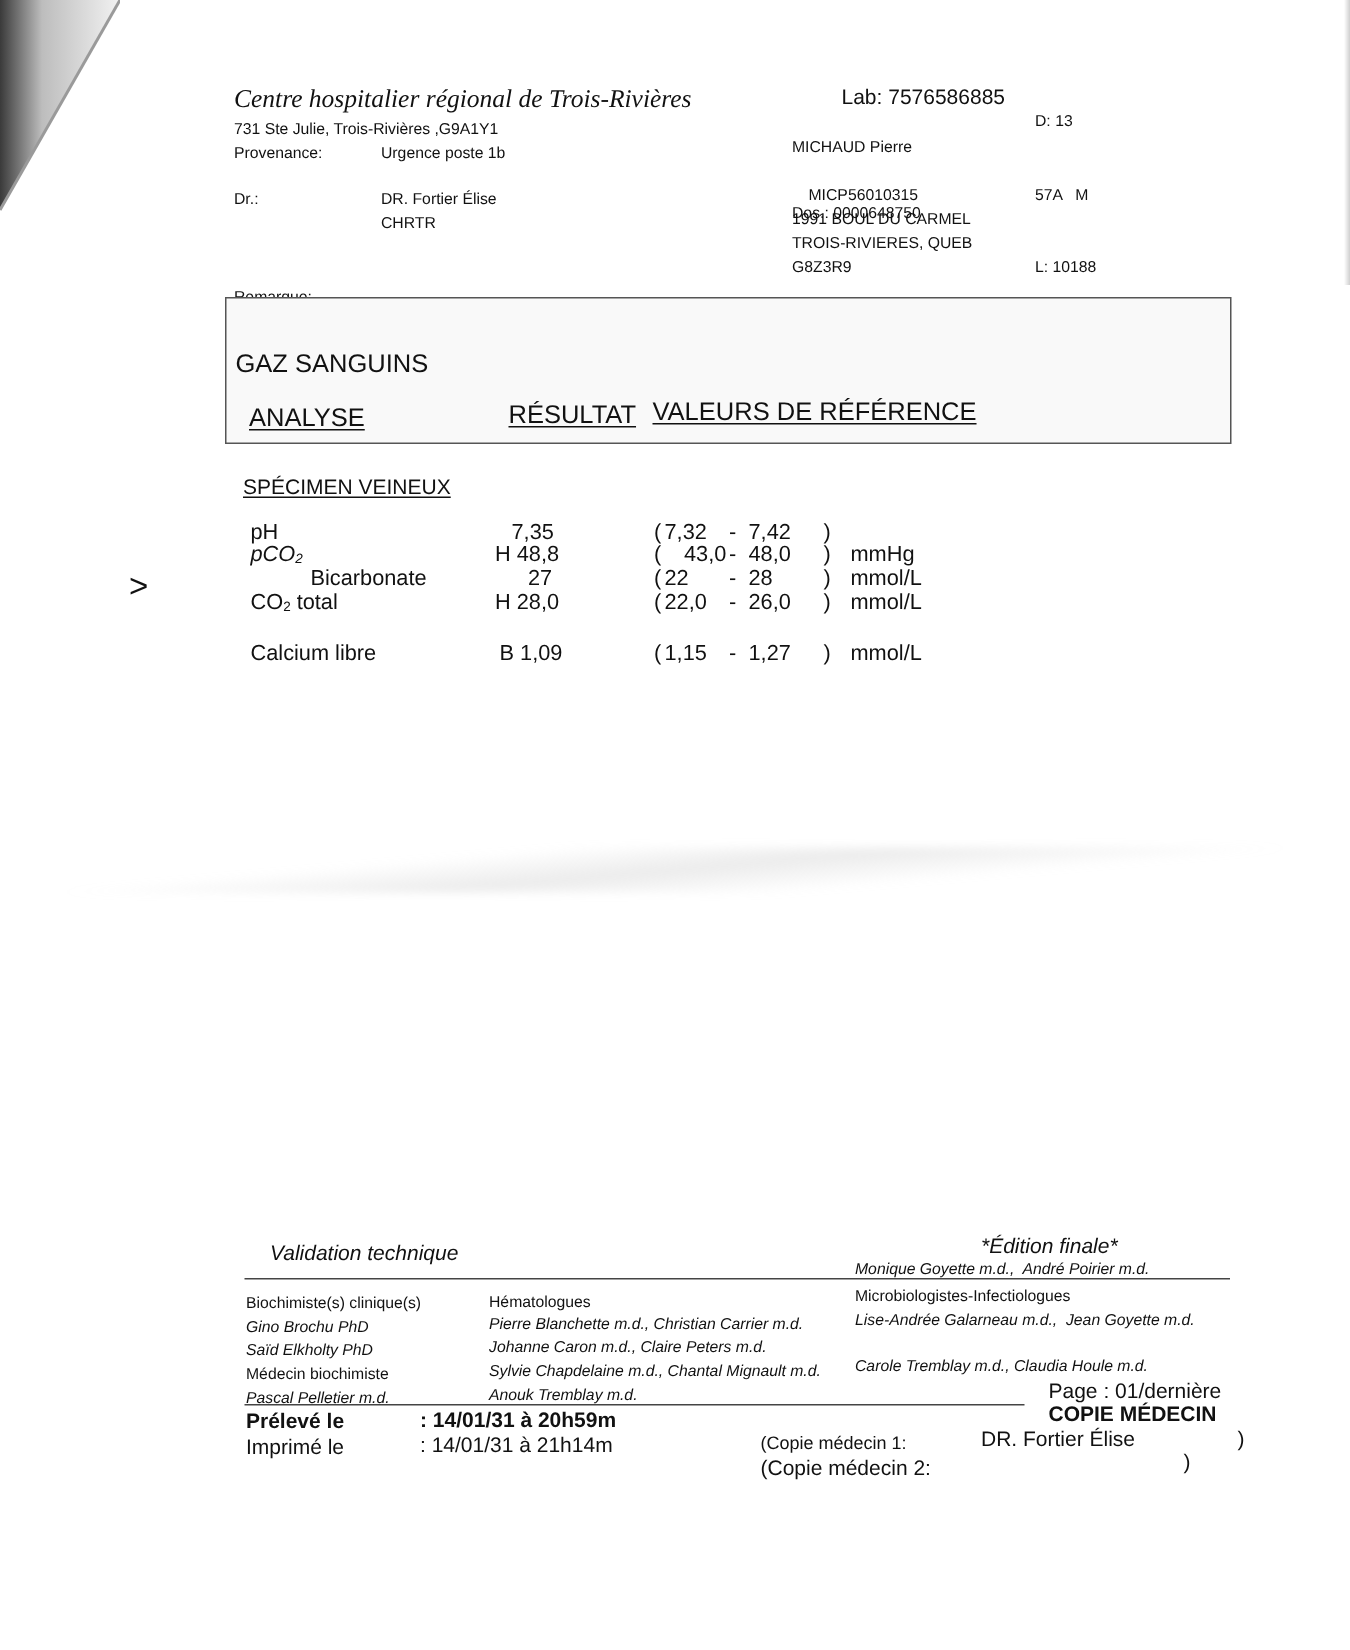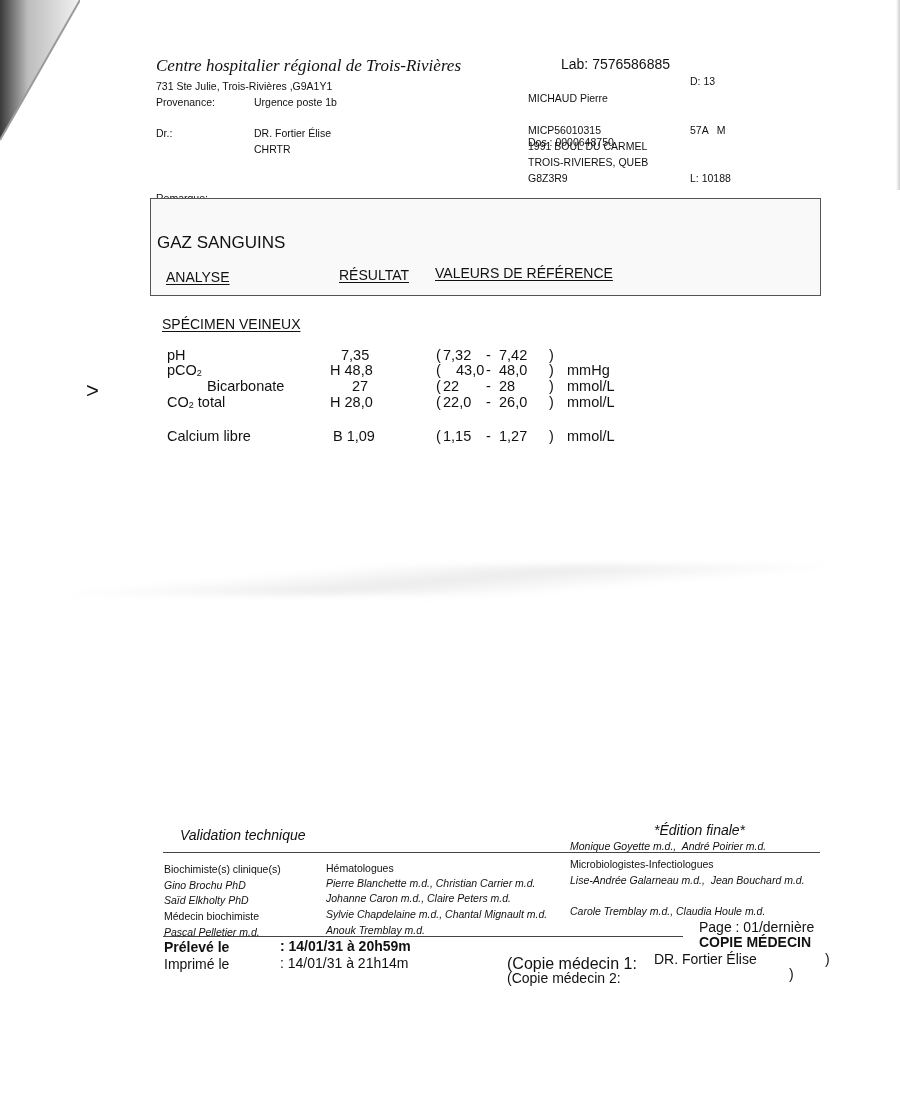--- a/index.html
+++ b/index.html
@@ -3,21 +3,21 @@
   <meta charset="utf-8">
   <style>
     html, body { margin: 0; padding: 0; }
     body {
       width: 900px; height: 1100px; position: relative; overflow: hidden;
       background: #ffffff; color: #111;
       font-family: "Liberation Sans", "DejaVu Sans", sans-serif;
     }
     .abs { position: absolute; white-space: nowrap; }
     .s10 { font-size: 10.5px; }
-    .s14 { font-size: 14px; }
+    .s14 { font-size: 17px; }
     .ital { font-style: italic; }
     .serif { font-family: "Liberation Serif", "DejaVu Serif", serif; }
     .ul { text-decoration: underline; text-underline-offset: 2px; }
 
     
     .curl { position: absolute; left: 0; top: 0; width: 80px; height: 150px; }
     
     .right-edge {
       position: absolute; right: 0; top: 0; width: 4px; height: 190px;
       background: linear-gradient(to right, #fff, #cfcfcf);
@@ -61,21 +61,21 @@
 <div class="abs s10" style="left:156px;top:96px;text-align:center;">Provenance:</div>
 <div class="abs s10" style="left:254px;top:96px;">Urgence poste 1b</div>
 <div class="abs s10" style="left:156px;top:127px;">Dr.:</div>
 <div class="abs s10" style="left:254px;top:127px;">DR. Fortier Élise</div>
 <div class="abs s10" style="left:254px;top:143px;">CHRTR</div>
 
 <div class="abs" style="left:561px;top:56px;font-size:14px;">Lab: 7576586885</div>
 <div class="abs s10" style="left:690px;top:75px;">D: 13</div>
 <div class="abs s10" style="left:528px;top:92px;">MICHAUD Pierre</div>
 <div class="abs s10" style="left:528px;top:108px;margin-top:28px;">Dos.: 0000648750</div>
-<div class="abs s10" style="left:528px;top:124px;">MICP56010315</div>
+<div class="abs s10" style="left:539px;top:124px;">MICP56010315</div>
 <div class="abs s10" style="left:690px;top:124px;white-space:pre;">57A   M</div>
 <div class="abs s10" style="left:528px;top:140px;">1991 BOUL DU CARMEL</div>
 <div class="abs s10" style="left:528px;top:156px;">TROIS-RIVIERES, QUEB</div>
 <div class="abs s10" style="left:528px;top:172px;">G8Z3R9</div>
 <div class="abs s10" style="left:690px;top:172px;">L: 10188</div>
 
 <div class="abs s10" style="left:156px;top:192px;">Remarque:</div>
 
 <div class="title-box"></div>
 <div class="abs" style="left:157px;top:233px;font-size:17px;">GAZ SANGUINS</div>
@@ -92,21 +92,21 @@
   <span style="left:341px;"><span style="position:static"></span> <span style="position:static">7,35</span></span>
   <span style="left:436px;">(</span>
   <span style="left:443px;">7,32</span>
   <span style="left:486px;">-</span>
   <span style="left:499px;">7,42</span>
   <span style="left:549px;">)</span>
   <span style="left:567px;"></span>
 </div>
 
 <div class="res-row" style="top:362px;">
-  <span style="left:167px;"><span style="position:static">pCO</span><span class="sub" style="position:static">2</span></span>
+  <span style="left:167px;font-style:italic;"><span style="position:static">pCO</span><span class="sub" style="position:static">2</span></span>
   <span style="left:330px;"><span style="position:static">H</span> <span style="position:static">48,8</span></span>
   <span style="left:436px;">(</span>
   <span style="left:456px;">43,0</span>
   <span style="left:486px;">-</span>
   <span style="left:499px;">48,0</span>
   <span style="left:549px;">)</span>
   <span style="left:567px;">mmHg</span>
 </div>
 
 <div class="res-row" style="top:378px;">
@@ -152,32 +152,32 @@
 <div class="abs s10" style="left:164px;top:910px;">Médecin biochimiste</div>
 <div class="abs s10 ital" style="left:164px;top:926px;">Pascal Pelletier m.d.</div>
 
 <div class="abs s10" style="left:326px;top:862px;">Hématologues</div>
 <div class="abs s10 ital" style="left:326px;top:877px;">Pierre Blanchette m.d., Christian Carrier m.d.</div>
 <div class="abs s10 ital" style="left:326px;top:892px;">Johanne Caron m.d., Claire Peters m.d.</div>
 <div class="abs s10 ital" style="left:326px;top:908px;">Sylvie Chapdelaine m.d., Chantal Mignault m.d.</div>
 <div class="abs s10 ital" style="left:326px;top:924px;">Anouk Tremblay m.d.</div>
 
 <div class="abs s10" style="left:570px;top:858px;">Microbiologistes-Infectiologues</div>
-<div class="abs s10 ital" style="left:570px;top:874px;white-space:pre;">Lise-Andrée Galarneau m.d.,  Jean Bouchard m.d.</div>
+<div class="abs s10 ital" style="left:570px;top:874px;white-space:pre;">Lise-Andrée Galarneau m.d.,  Jean Goyette m.d.</div>
 <div class="abs s10 ital" style="left:570px;top:840px;white-space:pre;text-align:right;">Monique Goyette m.d.,  André Poirier m.d.</div>
 <div class="abs s10 ital" style="left:570px;top:905px;">Carole Tremblay m.d., Claudia Houle m.d.</div>
 
 <div class="footer-rule" style="left:163px;top:936px;width:520px;"></div>
 
 <div class="abs" style="left:699px;top:919px;font-size:14px;">Page : 01/dernière</div>
 <div class="abs" style="left:699px;top:934px;font-size:14px;font-weight:bold;">COPIE MÉDECIN</div>
 
 <div class="abs" style="left:164px;top:939px;font-size:14px;font-weight:bold;">Prélevé le</div>
 <div class="abs" style="left:280px;top:938px;font-size:14px;font-weight:bold;">: 14/01/31 à 20h59m</div>
 <div class="abs" style="left:164px;top:956px;font-size:14px;">Imprimé le</div>
 <div class="abs" style="left:280px;top:955px;font-size:14px;">: 14/01/31 à 21h14m</div>
 
-<div class="abs" style="left:507px;top:955px;font-size:16px;">(Copie médecin 1:</div>
+<div class="abs" style="left:507px;top:955px;font-size:12px;">(Copie médecin 1:</div>
 <div class="abs" style="left:654px;top:951px;font-size:14px;">DR. Fortier Élise</div>
 <div class="abs" style="left:825px;top:951px;font-size:14px;">)</div>
 <div class="abs" style="left:507px;top:970px;font-size:14px;">(Copie médecin 2:</div>
 <div class="abs" style="left:654px;top:970px;font-size:14px;"></div>
 <div class="abs" style="left:789px;top:966px;font-size:14px;">)</div>
 
 </body></html>

